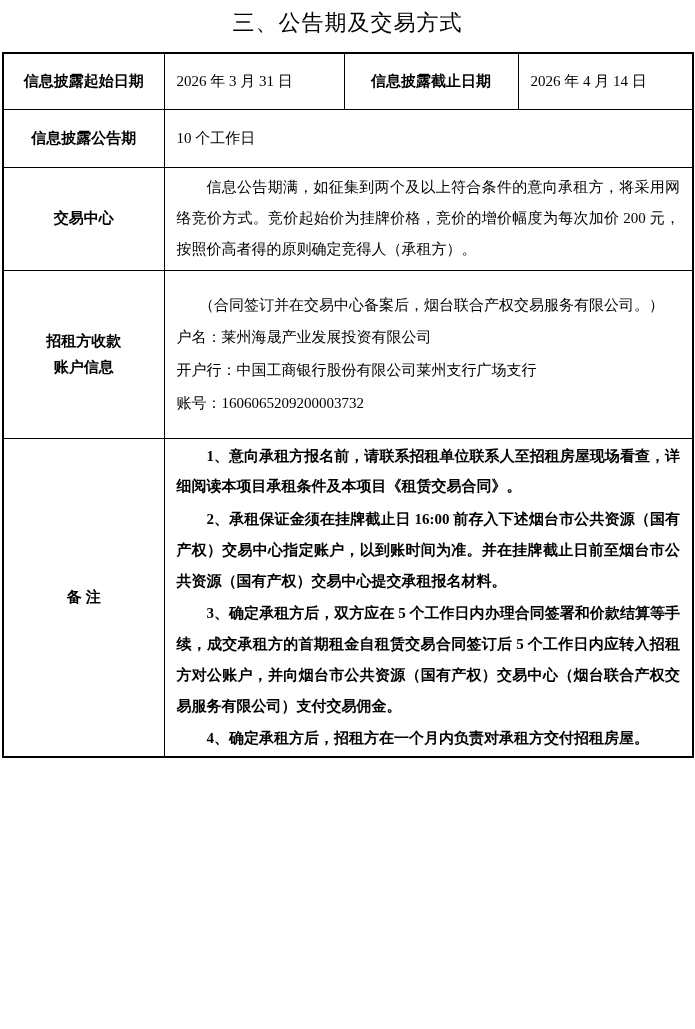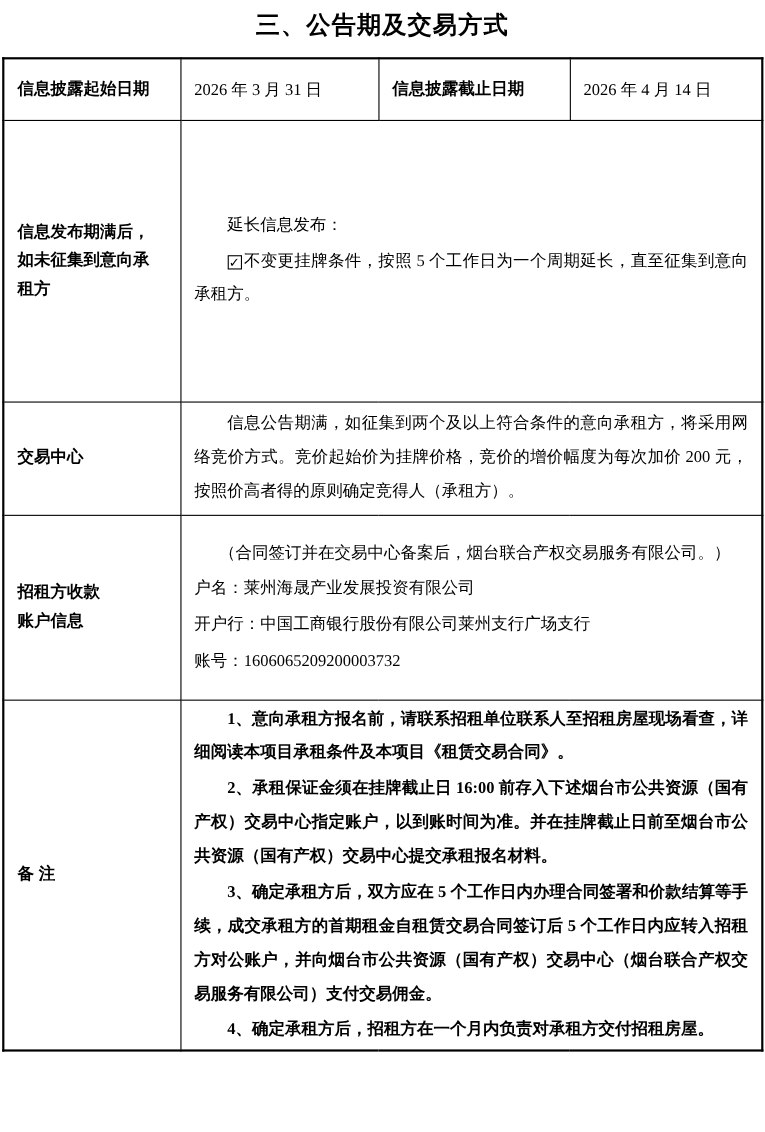--- a/index.html
+++ b/index.html
@@ -12,21 +12,21 @@
     color: #000000;
     font-family: "Liberation Serif", "DejaVu Serif", serif;
     overflow: hidden;
   }
   .doc-title {
     margin: 0;
     padding-top: 8px;
     height: 52px;
     text-align: center;
     font-size: 22px;
-    font-weight: bold;
+    font-weight: normal;
     letter-spacing: 1px;
     font-family: "Liberation Sans", "DejaVu Sans", sans-serif;
   }
   table.doc-table {
     border-collapse: collapse;
     table-layout: fixed;
     width: 690px;
     margin-left: 2px;
     border: 2px solid #000000;
   }
@@ -34,21 +34,21 @@
     border: 1px solid #000000;
     padding: 0 12px;
     vertical-align: middle;
     font-size: 15px;
     overflow: hidden;
   }
   td.label-cell {
     font-family: "Liberation Sans", "DejaVu Sans", sans-serif;
     font-weight: bold;
     font-size: 16px;
-    text-align: left;
+    text-align: center;
     padding: 0 4px;
     line-height: 1.75;
   }
   td.center-val { text-align: left; }
   td.content-cell p {
     margin: 2px 0;
     line-height: 2.05;
     text-align: justify;
   }
   .indent-2 { text-indent: 2em; }
@@ -87,32 +87,25 @@
     </colgroup>
 
     <tbody>
         <tr style="height:56px">
       <td class="label-cell">信息披露起始日期</td>
       <td class="center-val">2026 年 3 月 31 日</td>
       <td class="label-cell">信息披露截止日期</td>
       <td class="center-val">2026 年 4 月 14 日</td>
     </tr>
 
+    <tr style="height:58px">
+      <td class="label-cell">信息披露公告期</td>
+      <td colspan="3" class="center-val">10 个工作日</td>
+    </tr>
 
-    <tr style="height:256px">
-      <td class="label-cell">
-        <div>信息发布期满后，</div>
-        <div>如未征集到意向承</div>
-        <div>租方</div>
-      </td>
-      <td colspan="3" class="content-cell row-extension">
-        <p class="indent-2">延长信息发布：</p>
-        <p class="indent-2"><span class="checkbox-box">✓</span><span>不变更挂牌条件，按照 5 个工作日为一个周期延长，直至征集到意向承租方。</span></p>
-      </td>
-    </tr>
 
     <tr style="height:103px">
       <td class="label-cell">交易中心</td>
       <td colspan="3" class="content-cell">
         <p class="indent-2">信息公告期满，如征集到两个及以上符合条件的意向承租方，将采用网络竞价方式。竞价起始价为挂牌价格，竞价的增价幅度为每次加价 200 元，按照价高者得的原则确定竞得人（承租方）。</p>
       </td>
     </tr>
 
     <tr style="height:168px">
       <td class="label-cell">

